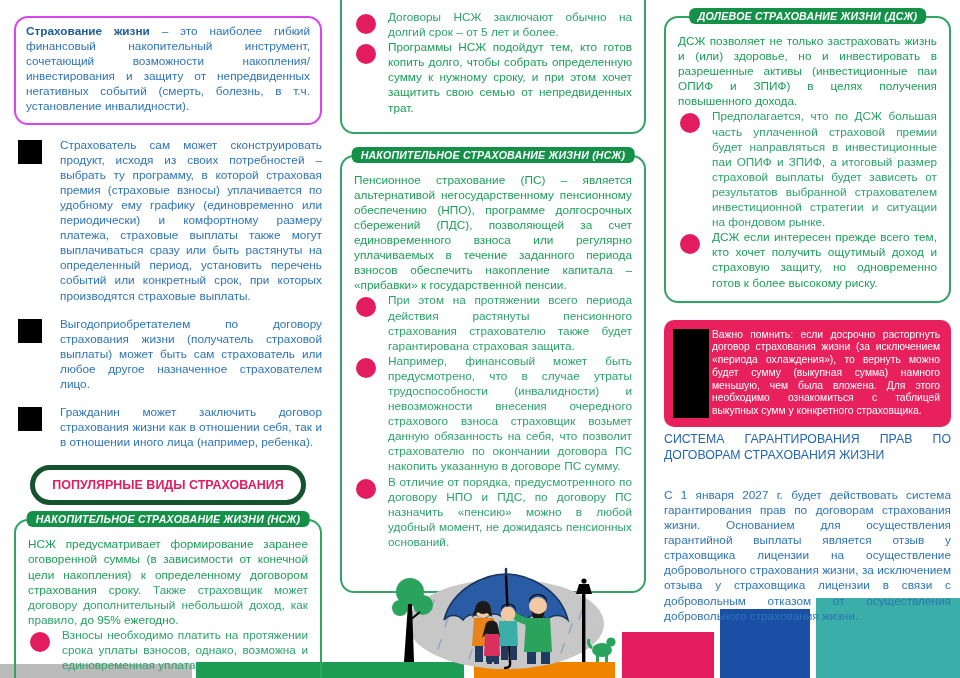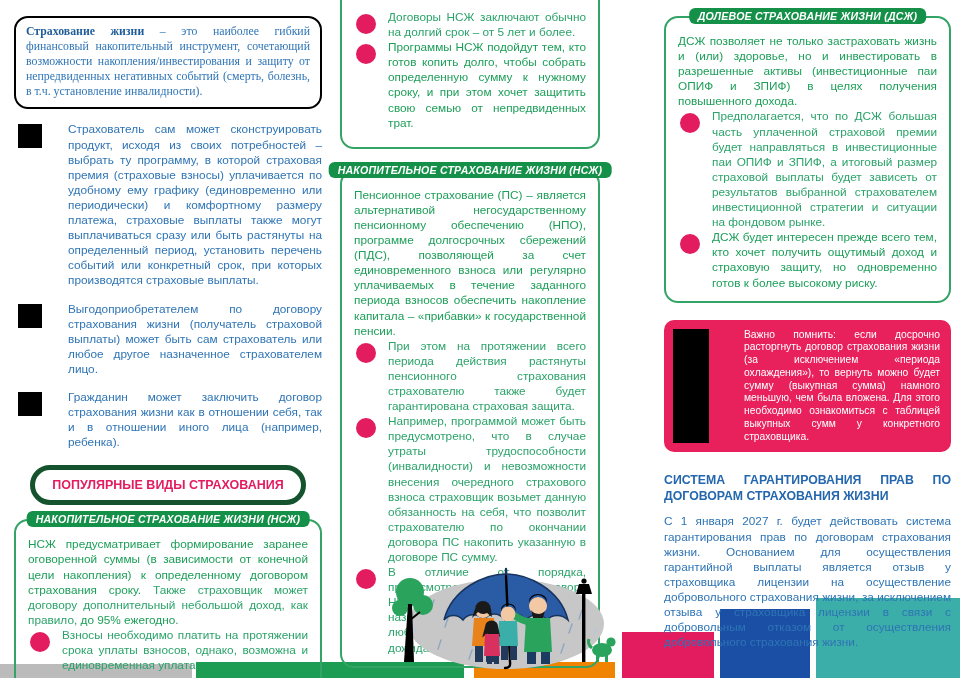--- a/index.html
+++ b/index.html
@@ -3,73 +3,73 @@
 <meta charset="utf-8">
 <style>
   html,body{margin:0;padding:0;}
   body{
     width:960px;height:678px;position:relative;overflow:hidden;background:#ffffff;
     font-family:"Liberation Sans","DejaVu Sans",sans-serif;
     -webkit-font-smoothing:antialiased;
   }
   .col{position:absolute;z-index:2;}
   .col-left{left:14px;top:16px;width:308px;}
-  .col-mid{left:340px;top:0;width:260px;}
+  .col-mid{left:340px;top:0;width:306px;}
   .col-right{left:664px;top:16px;width:287px;}
 
   
   p{margin:0;}
   .jt{text-align:justify;}
   .blue-text{color:#2E74B5;font-size:11.8px;line-height:1.28;}
   .green-text{color:#2BA36A;font-size:11.8px;line-height:1.28;}
   .blue-bold{color:#1F5C99;font-weight:bold;}
   .green-bold{color:#1C9E58;font-weight:normal;}
 
   
   .box-blue{
-    border:2px solid #000000;border-radius:14px;padding:6px 10px 8px 10px;font-family:Liberation Serif, serif;
+    border:2px solid #d946ef;border-radius:14px;padding:6px 10px 8px 10px;
   }
   .box-green{
     border:2px solid #33A366;border-radius:14px;position:relative;
     padding:16px 12px 10px 12px;
   }
   .pill-header{
     position:absolute;top:-10px;left:50%;transform:translateX(-50%);
     background:#149048;color:#ffffff;font-weight:bold;font-size:10.6px;
     padding:2px 9px;border-radius:6px;white-space:nowrap;letter-spacing:.2px;font-style:italic;
   }
 
   
-  .sq-item{display:flex;margin-top:13px;gap:8px;}
+  .sq-item{display:flex;margin-top:13px;}
   .sq{width:24px;height:24px;background:#000;flex:none;margin:2px 18px 0 4px;}
 
   
   .rb-item{display:flex;}
   .rb{width:20px;height:20px;border-radius:50%;background:#E31C5F;flex:none;margin:4px 12px 0 2px;}
 
   
   .popular-pill{
     width:fit-content;margin:15px auto 14px auto;border:5px solid #14532d;border-radius:999px;
     color:#E31C5F;font-weight:bold;font-size:12.5px;padding:8px 17px;white-space:nowrap;
   }
 
   .left-nsj-box{height:216px;margin-top:0;}
 
   .mid-box-top{margin-top:-22px;border-radius:14px;padding-top:30px;padding-bottom:16px;}
   .mid-box-ps{margin-top:21px;min-height:408px;}
 
   
   .important-box{
     margin-top:17px;background:#E8215D;border-radius:10px;color:#fff;
-    position:relative;padding:9px 11px 9px 80px;font-size:10.3px;line-height:1.24;
+    position:relative;padding:9px 11px 9px 48px;font-size:10.3px;line-height:1.24;
   }
   .important-black-bar{position:absolute;left:9px;top:9px;bottom:9px;width:36px;background:#000;}
 
-  .guarantee-heading{margin-top:21px;color:#2467AE;font-weight:bold;font-size:12.3px;line-height:1.3;}
-  .guarantee-para{margin-top:9px;}
+  .guarantee-heading{margin-top:5px;color:#2467AE;font-weight:normal;font-size:12.3px;line-height:1.3;}
+  .guarantee-para{margin-top:24px;}
 
   
   .bar{position:absolute;z-index:1;}
   .bar-gray {left:0;   top:664px;width:192px;height:14px;background:#BBBBBB;}
   .bar-green{left:196px;top:662px;width:268px;height:16px;background:#1D9D53;}
   .bar-orange{left:474px;top:662px;width:141px;height:16px;background:#F08300;}
   .bar-crimson{left:622px;top:632px;width:92px;height:46px;background:#E31C5F;}
   .bar-blue {left:720px;top:609px;width:90px;height:69px;background:#1A4FA5;}
   .bar-teal {left:816px;top:598px;width:144px;height:80px;background:#3CAEA9;}
 
@@ -127,41 +127,41 @@
 
   <div class="box-green mid-box-ps">
     <div class="pill-header">НАКОПИТЕЛЬНОЕ СТРАХОВАНИЕ ЖИЗНИ (НСЖ)</div>
     <p class="jt green-text green-bold">Пенсионное страхование (ПС) – является альтернативой негосударственному пенсионному обеспечению (НПО), программе долгосрочных сбережений (ПДС), позволяющей за счет единовременного взноса или регулярно уплачиваемых в течение заданного периода взносов обеспечить накопление капитала – «прибавки» к государственной пенсии.</p>
     <div class="rb-item">
       <div class="rb"></div>
       <p class="jt green-text">При этом на протяжении всего периода действия растянуты пенсионного страхования страхователю также будет гарантирована страховая защита.</p>
     </div>
     <div class="rb-item">
       <div class="rb"></div>
-      <p class="jt green-text">Например, программой может быть предусмотрено, что в случае утраты трудоспособности (инвалидности) и невозможности внесения очередного страхового взноса страховщик возьмет данную обязанность на себя, что позволит страхователю по окончании договора ПС накопить указанную в договоре ПС сумму.</p>
+      <p class="jt green-text">Например, финансовый может быть предусмотрено, что в случае утраты трудоспособности (инвалидности) и невозможности внесения очередного страхового взноса страховщик возьмет данную обязанность на себя, что позволит страхователю по окончании договора ПС накопить указанную в договоре ПС сумму.</p>
     </div>
     <div class="rb-item">
       <div class="rb"></div>
       <p class="jt green-text">В отличие от порядка, предусмотренного по договору НПО и ПДС, по договору ПС назначить «пенсию» можно в любой удобный момент, не дожидаясь пенсионных оснований.</p>
     </div>
   </div>
 </div>
 
 <div class="col col-right">
 
   <div class="box-green">
     <div class="pill-header">ДОЛЕВОЕ СТРАХОВАНИЕ ЖИЗНИ (ДСЖ)</div>
     <p class="jt green-text green-bold">ДСЖ позволяет не только застраховать жизнь и (или) здоровье, но и инвестировать в разрешенные активы (инвестиционные паи ОПИФ и ЗПИФ) в целях получения повышенного дохода.</p>
     <div class="rb-item">
       <div class="rb"></div>
       <p class="jt green-text">Предполагается, что по ДСЖ большая часть уплаченной страховой премии будет направляться в инвестиционные паи ОПИФ и ЗПИФ, а итоговый размер страховой выплаты будет зависеть от результатов выбранной страхователем инвестиционной стратегии и ситуации на фондовом рынке.</p>
     </div>
     <div class="rb-item">
       <div class="rb"></div>
-      <p class="jt green-text green-bold">ДСЖ будет интересен прежде всего тем, кто хочет получить ощутимый доход и страховую защиту, но одновременно готов к более высокому риску.</p>
+      <p class="jt green-text green-bold">ДСЖ если интересен прежде всего тем, кто хочет получить ощутимый доход и страховую защиту, но одновременно готов к более высокому риску.</p>
     </div>
   </div>
 
   <div class="important-box jt">
     <div class="important-black-bar"></div>
     <p>Важно помнить: если досрочно расторгнуть договор страхования жизни (за исключением «периода охлаждения»), то вернуть можно будет сумму (выкупная сумма) намного меньшую, чем была вложена. Для этого необходимо ознакомиться с таблицей выкупных сумм у конкретного страховщика.</p>
   </div>
 
   <p class="jt guarantee-heading">СИСТЕМА ГАРАНТИРОВАНИЯ ПРАВ ПО ДОГОВОРАМ СТРАХОВАНИЯ ЖИЗНИ</p>
   <p class="jt blue-text guarantee-para">С 1 января 2027 г. будет действовать система гарантирования прав по договорам страхования жизни. Основанием для осуществления гарантийной выплаты является отзыв у страховщика лицензии на осуществление добровольного страхования жизни, за исключением отзыва у страховщика лицензии в связи с добровольным отказом от осуществления добровольного страхования жизни.</p>

